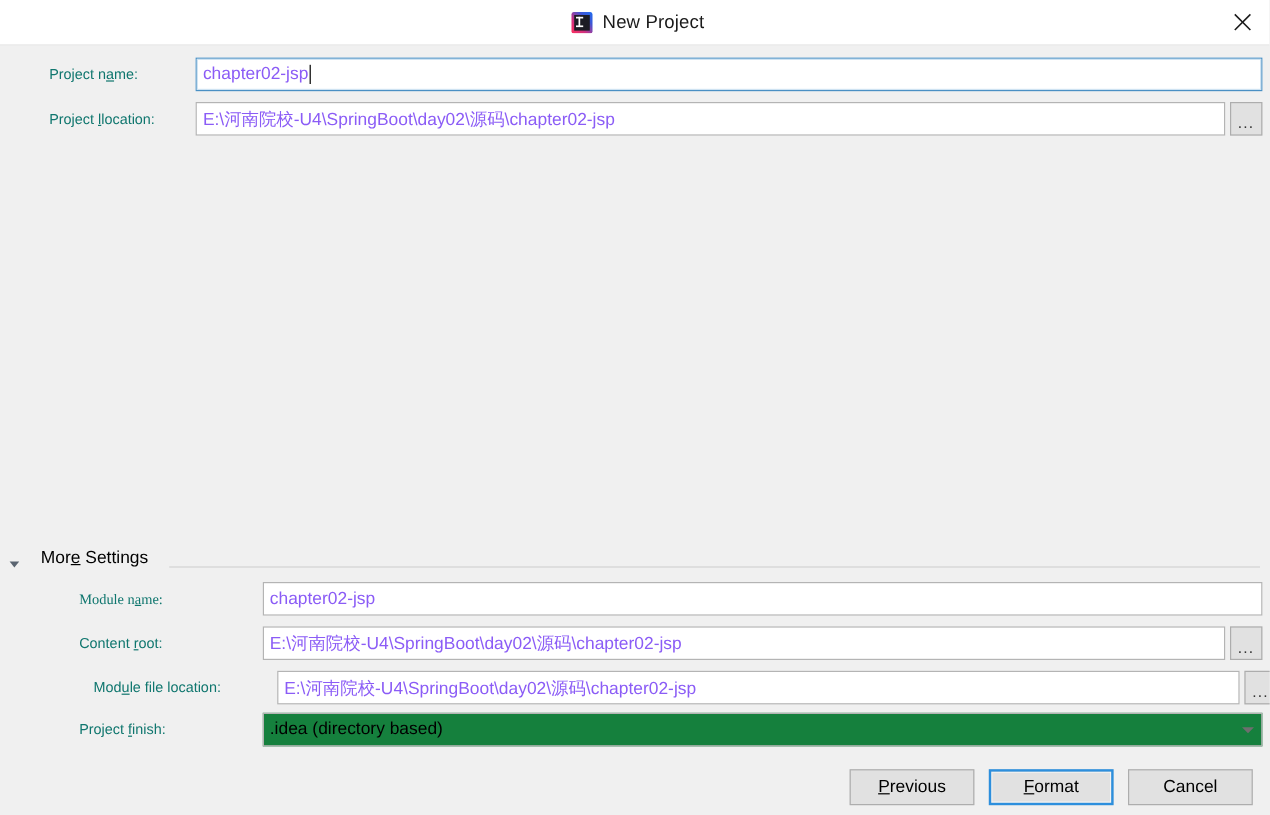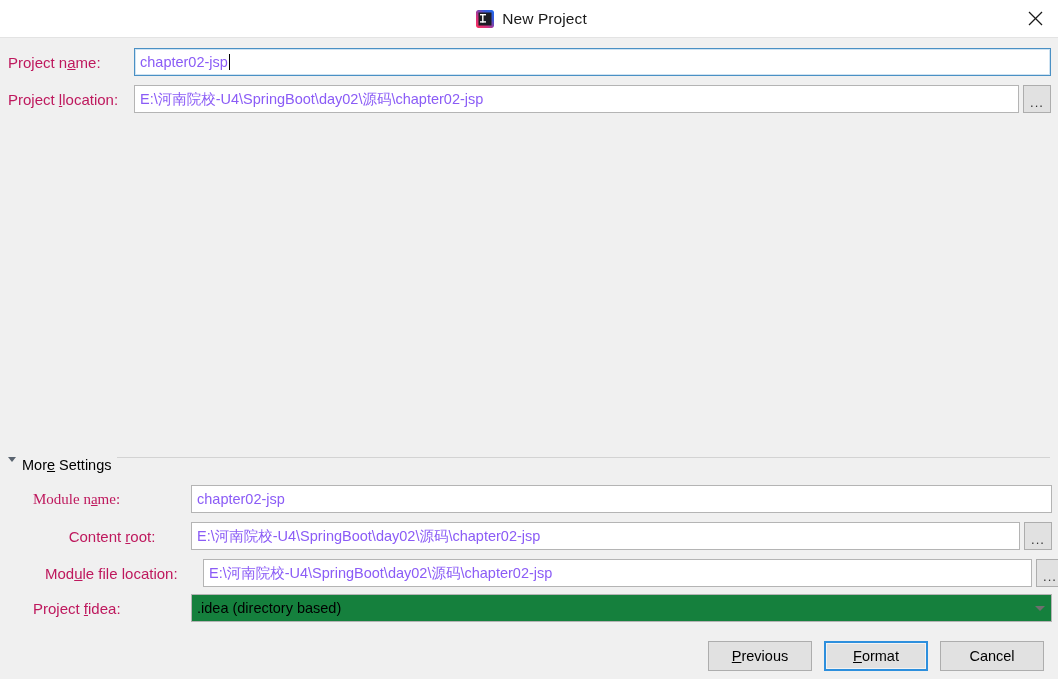--- a/index.html
+++ b/index.html
@@ -51,23 +51,24 @@
   }
   .close-btn svg { display: block; }
 
   
   .row {
     position: absolute;
     display: flex;
     align-items: center;
   }
   .lbl {
-    font-size: 15px;
-    color: #be185d;
+    font-size: 12px;
+    color: #0f766e;
     white-space: nowrap;
+    margin-left: 33px;
   }
   .lbl u { text-decoration: underline; }
 
   .field {
     height: 28px;
     background: #ffffff;
     border: 1px solid #b4b4b4;
     display: flex;
     align-items: center;
     padding: 0 4px 0 5px;
@@ -104,22 +105,22 @@
     color: #333;
     line-height: 8px;
   }
 
   
   .group-header {
     position: absolute;
     left: 8px; top: 457px;
     width: 1042px;
     display: flex;
-    align-items: flex-start;
-    gap: 6px;
+    align-items: flex-end;
+    gap: 18px;
   }
   .tri {
     width: 0; height: 0;
     border-left: 4.5px solid transparent;
     border-right: 4.5px solid transparent;
     border-top: 5.5px solid #5a6470;
     flex: 0 0 auto;
   }
   .group-title {
     font-size: 14.5px;
@@ -234,37 +235,37 @@
 </div>
 
 <div class="row" style="left:33px; top:485px; width:1019px;">
   <span class="lbl" style="width:158px;font-family:Liberation Serif, serif;"><span>Module n</span><u>a</u><span>me:</span></span>
   <span class="field" style="width:861px;">
       <span>chapter02-jsp</span>
     </span>
 </div>
 
 <div class="row" style="left:33px; top:522px; width:1019px;">
-  <span class="lbl" style="width:158px;text-align:center;"><span>Content </span><u>r</u><span>oot:</span></span>
+  <span class="lbl" style="width:158px;"><span>Content </span><u>r</u><span>oot:</span></span>
   <span class="field" style="width:829px;">
       <span>E:\河南院校-U4\SpringBoot\day02\源码\chapter02-jsp</span>
     </span>
   <span class="browse-btn">...</span>
 </div>
 
 <div class="row" style="left:45px; top:559px; width:1019px;">
   <span class="lbl" style="width:158px;"><span>Mod</span><u>u</u><span>le file location:</span></span>
   <span class="field" style="width:829px;">
       <span>E:\河南院校-U4\SpringBoot\day02\源码\chapter02-jsp</span>
     </span>
   <span class="browse-btn">...</span>
 </div>
 
 <div class="row" style="left:33px; top:594px; width:1019px;">
-  <span class="lbl" style="width:158px;"><span>Project </span><u>f</u><span>idea:</span></span>
+  <span class="lbl" style="width:158px;"><span>Project </span><u>f</u><span>inish:</span></span>
   <span class="combo" style="width:861px;">
     <span class="combo-val">.idea (directory based)</span>
     <span class="chev"></span>
   </span>
 </div>
 
 <div class="btnbar">
   <span class="btn">
       <span></span>
       <u>P</u>

